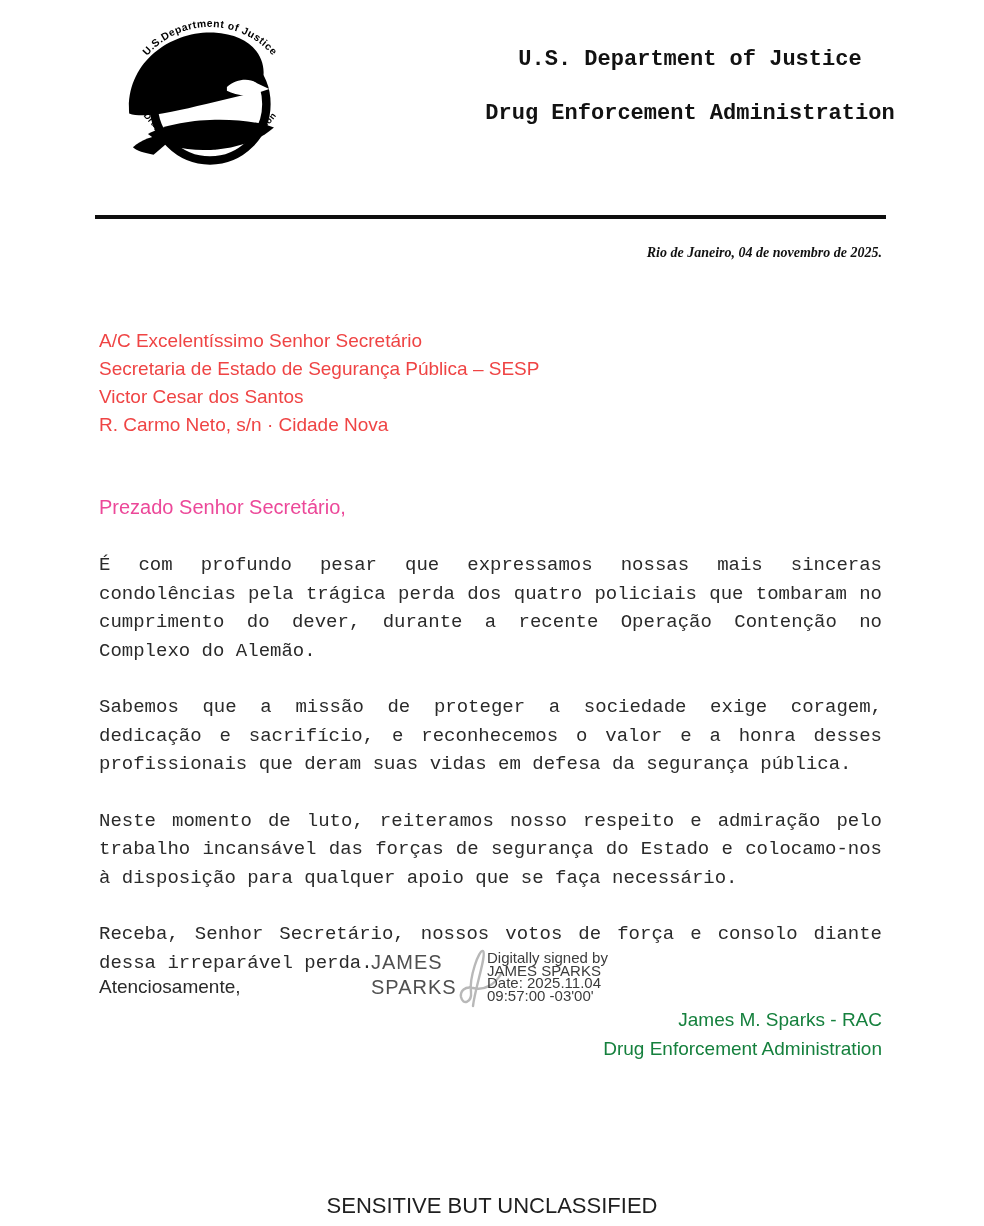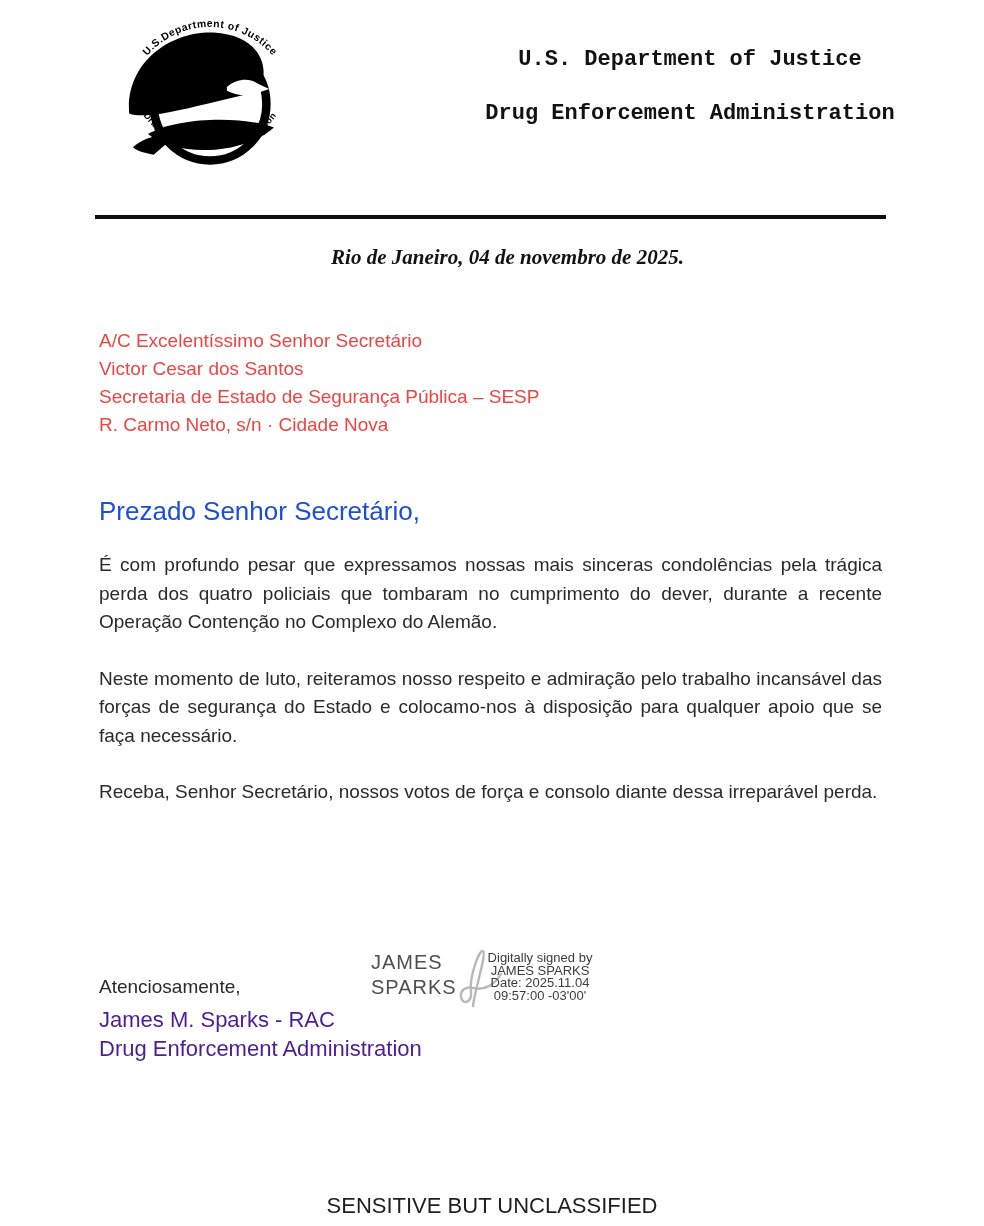--- a/index.html
+++ b/index.html
@@ -19,54 +19,54 @@
     position: absolute; left: 470px; top: 48px; width: 440px;
     text-align: center; font-family: Liberation Mono, monospace; color: #121212;
   }
   .agency-line1 { font-size: 22px; font-weight: bold; line-height: 24px; margin-bottom: 30px; }
   .agency-line2 { font-size: 22px; font-weight: bold; line-height: 24px; margin-bottom: 22px; }
   .agency-line3 { font-size: 21px; font-style: italic; line-height: 24px; }
 
   .rule { position: absolute; left: 95px; top: 215px; width: 791px; height: 4px; background: #0e0e0e; }
 
   .date-line {
-    position: absolute; left: 116px; top: 245px; width: 783px;
-    text-align: center; font-family: "Liberation Serif", serif;
-    font-weight: bold; font-style: italic; font-size: 21px; color: #121212;
+    position: absolute; left: 99px; top: 245px; width: 783px;
+    text-align: right; font-family: "Liberation Serif", serif;
+    font-weight: bold; font-style: italic; font-size: 14px; color: #121212;
   }
 
   
   .recipient { position: absolute; left: 99px; top: 327px; width: 700px; font-size: 19px; line-height: 28px; color: #ef4444; }
 
   
-  .salutation { position: absolute; left: 99px; top: 496px; font-size: 26px; color: #1d4ed8; }
-  .letter-body { position: absolute; left: 99px; top: 551px; width: 783px; }
+  .salutation { position: absolute; left: 99px; top: 496px; font-size: 20px; color: #ec4899; }
+  .letter-body { position: absolute; left: 99px; top: 551px; width: 783px; font-family: Liberation Mono, monospace; }
   .letter-body p {
     margin: 0 0 28px 0; font-size: 19px; line-height: 28.5px;
     text-align: justify; color: #2a2a2a;
   }
 
   
   .closing-row { position: absolute; left: 99px; top: 948px; width: 783px; height: 62px; }
   .valediction { position: absolute; left: 0; top: 4px; font-size: 19px; color: #2a2a2a; margin-top: 24px; }
   .stamp-name {
     position: absolute; left: 272px; top: 2px;
     font-size: 20px; line-height: 25px; letter-spacing: 1px; color: #4f4f4f;
   }
   .stamp-squiggle { position: absolute; left: 352px; top: -4px; width: 62px; height: 68px; }
   .stamp-details {
-    position: absolute; left: 378px; top: 4px; width: 126px;
-    font-size: 13px; line-height: 12.5px; color: #3c3c3c; text-align: center;
+    position: absolute; left: 388px; top: 4px; width: 126px;
+    font-size: 15px; line-height: 12.5px; color: #3c3c3c;
   }
   .stamp-details div { margin: 0; }
 
   
   .signer-block {
     position: absolute; left: 99px; top: 1006px; width: 783px;
-    text-align: left; font-size: 22px; line-height: 28.5px; color: #4c1d95;
+    text-align: right; font-size: 19px; line-height: 28.5px; color: #15803d;
   }
 
   
   .classification-footer {
     position: absolute; left: 0; top: 1193px; width: 984px;
     text-align: center; font-size: 22px; color: #1f1f1f;
   }
 </style>
 </head>
 <body>
@@ -97,29 +97,30 @@
     <div class="agency-line1">U.S. Department of Justice</div>
     <div class="agency-line2">Drug Enforcement Administration</div>
   </div>
 
   <div class="rule"></div>
 
   <div class="date-line">Rio de Janeiro, 04 de novembro de 2025.</div>
 
   <div class="recipient">
     <div>A/C Excelentíssimo Senhor Secretário</div>
+    <div>Secretaria de Estado de Segurança Pública – SESP</div>
     <div>Victor Cesar dos Santos</div>
-    <div>Secretaria de Estado de Segurança Pública – SESP</div>
     <div>R. Carmo Neto, s/n · Cidade Nova</div>
   </div>
 
   <div class="salutation">Prezado Senhor Secretário,</div>
 
   <div class="letter-body">
     <p>É com profundo pesar que expressamos nossas mais sinceras condolências pela trágica perda dos quatro policiais que tombaram no cumprimento do dever, durante a recente Operação Contenção no Complexo do Alemão.</p>
+    <p>Sabemos que a missão de proteger a sociedade exige coragem, dedicação e sacrifício, e reconhecemos o valor e a honra desses profissionais que deram suas vidas em defesa da segurança pública.</p>
     <p>Neste momento de luto, reiteramos nosso respeito e admiração pelo trabalho incansável das forças de segurança do Estado e colocamo-nos à disposição para qualquer apoio que se faça necessário.</p>
     <p>Receba, Senhor Secretário, nossos votos de força e consolo diante dessa irreparável perda.</p>
   </div>
 
   <div class="closing-row">
     <div class="valediction">Atenciosamente,</div>
 
     <div class="stamp-name">
       <div>JAMES</div>
       <div>SPARKS</div>

